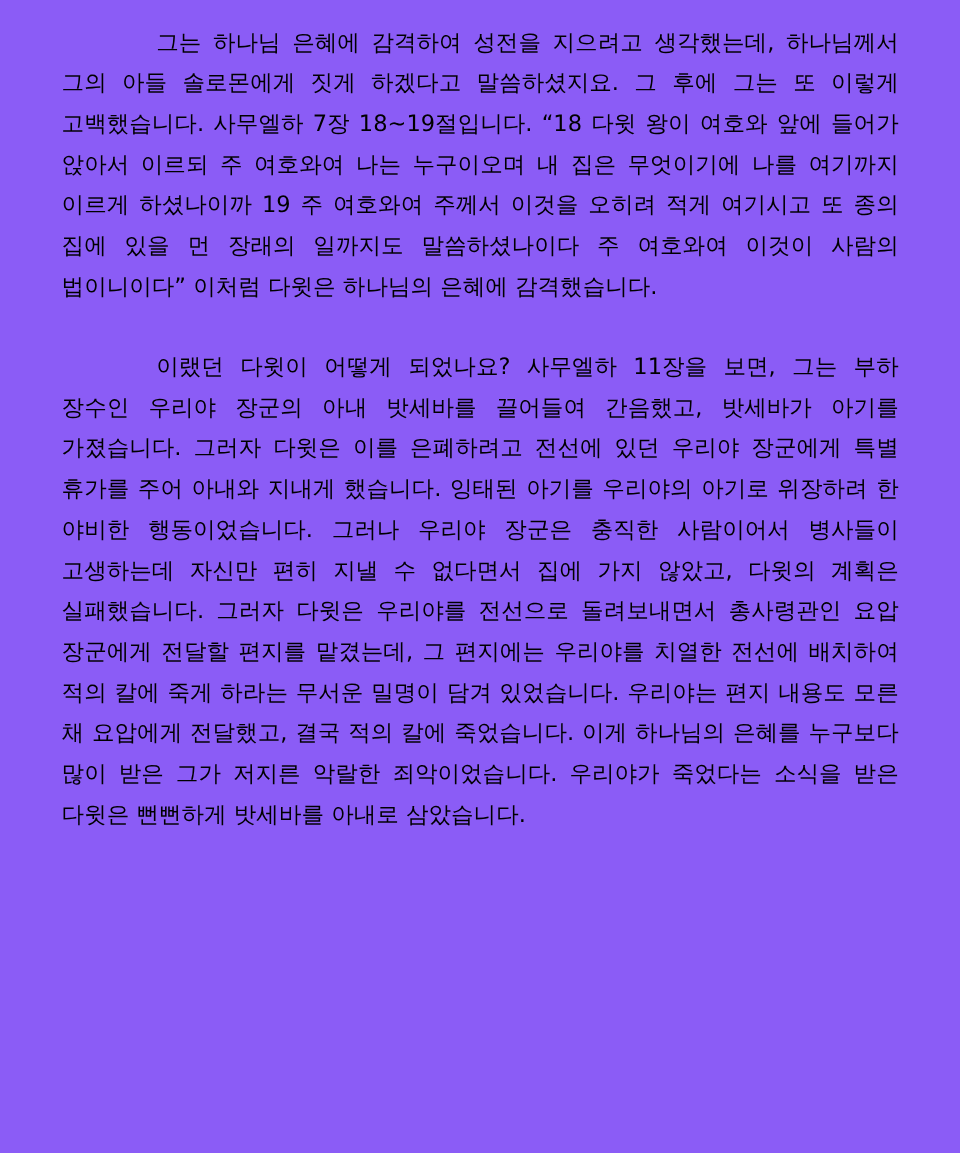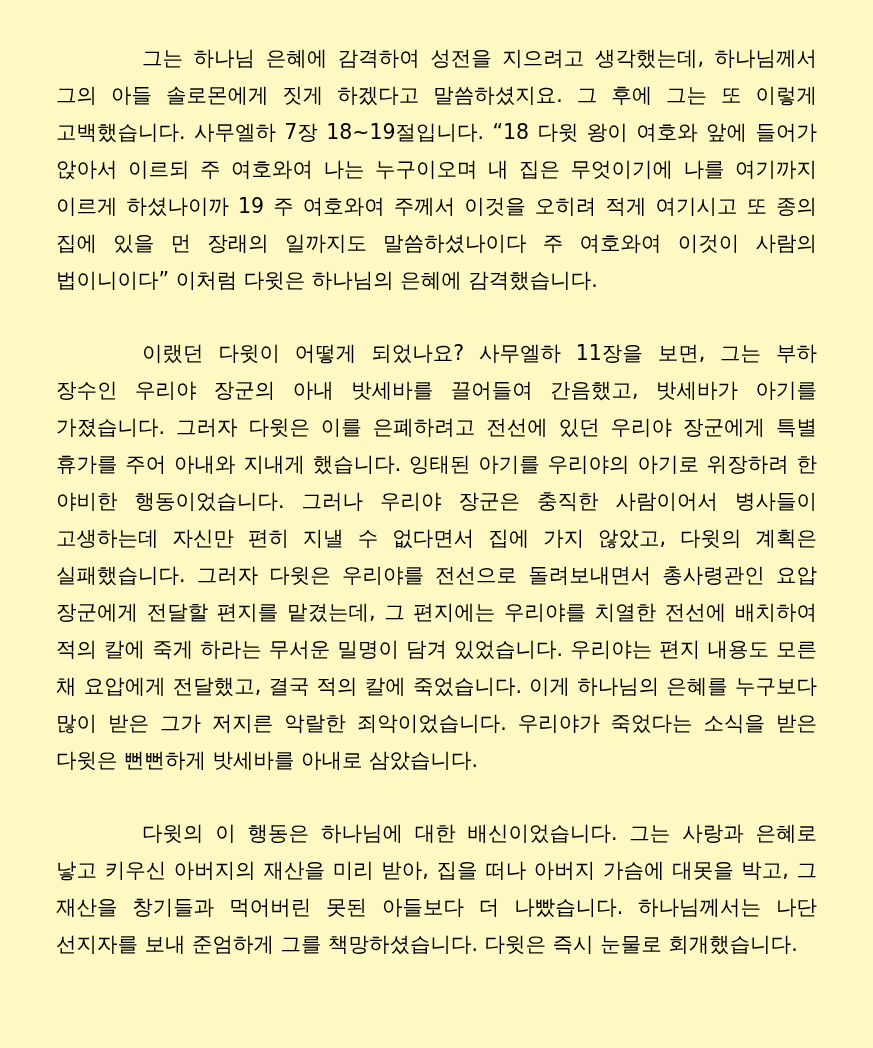--- a/index.html
+++ b/index.html
@@ -12,22 +12,22 @@
     width: 873px;
     height: 1048px;
     font-family: "DejaVu Sans", "Liberation Sans", sans-serif;
     color: #000000;
     overflow: hidden;
   }
   .page {
     box-sizing: border-box;
     width: 873px;
     height: 1048px;
-    padding: 40px 56px 20px 56px;
-    background: #fef9c3;
+    padding: 20px 56px 20px 56px;
+    background: #8b5cf6;
   }
   .para {
     font-size: 20.5px;
     line-height: 37px;
     text-align: justify;
     text-justify: inter-character;
     text-indent: 86px;
     margin: 0 0 36px 0;
     word-break: keep-all;
     letter-spacing: 0px;
@@ -36,14 +36,13 @@
   .para:last-child {
     margin-bottom: 0;
   }
 </style>
 </head>
 <body>
 
 <div class="page">
   <p class="para">그는 하나님 은혜에 감격하여 성전을 지으려고 생각했는데, 하나님께서 그의 아들 솔로몬에게 짓게 하겠다고 말씀하셨지요. 그 후에 그는 또 이렇게 고백했습니다. 사무엘하 7장 18~19절입니다. “18 다윗 왕이 여호와 앞에 들어가 앉아서 이르되 주 여호와여 나는 누구이오며 내 집은 무엇이기에 나를 여기까지 이르게 하셨나이까 19 주 여호와여 주께서 이것을 오히려 적게 여기시고 또 종의 집에 있을 먼 장래의 일까지도 말씀하셨나이다 주 여호와여 이것이 사람의 법이니이다” 이처럼 다윗은 하나님의 은혜에 감격했습니다.</p>
   <p class="para">이랬던 다윗이 어떻게 되었나요? 사무엘하 11장을 보면, 그는 부하 장수인 우리야 장군의 아내 밧세바를 끌어들여 간음했고, 밧세바가 아기를 가졌습니다. 그러자 다윗은 이를 은폐하려고 전선에 있던 우리야 장군에게 특별 휴가를 주어 아내와 지내게 했습니다. 잉태된 아기를 우리야의 아기로 위장하려 한 야비한 행동이었습니다. 그러나 우리야 장군은 충직한 사람이어서 병사들이 고생하는데 자신만 편히 지낼 수 없다면서 집에 가지 않았고, 다윗의 계획은 실패했습니다. 그러자 다윗은 우리야를 전선으로 돌려보내면서 총사령관인 요압 장군에게 전달할 편지를 맡겼는데, 그 편지에는 우리야를 치열한 전선에 배치하여 적의 칼에 죽게 하라는 무서운 밀명이 담겨 있었습니다. 우리야는 편지 내용도 모른 채 요압에게 전달했고, 결국 적의 칼에 죽었습니다. 이게 하나님의 은혜를 누구보다 많이 받은 그가 저지른 악랄한 죄악이었습니다. 우리야가 죽었다는 소식을 받은 다윗은 뻔뻔하게 밧세바를 아내로 삼았습니다.</p>
-  <p class="para">다윗의 이 행동은 하나님에 대한 배신이었습니다. 그는 사랑과 은혜로 낳고 키우신 아버지의 재산을 미리 받아, 집을 떠나 아버지 가슴에 대못을 박고, 그 재산을 창기들과 먹어버린 못된 아들보다 더 나빴습니다. 하나님께서는 나단 선지자를 보내 준엄하게 그를 책망하셨습니다. 다윗은 즉시 눈물로 회개했습니다.</p>
 </div>
 
 </body></html>

